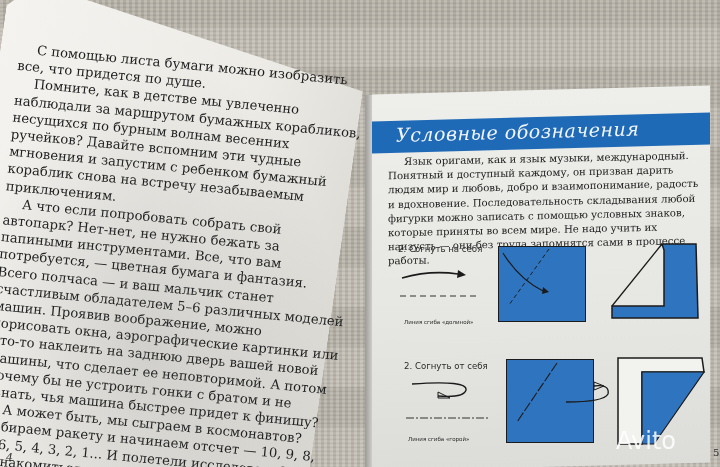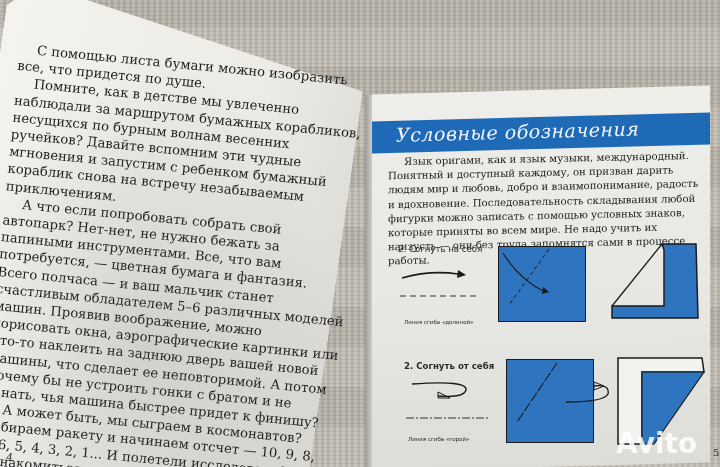--- a/index.html
+++ b/index.html
@@ -61,21 +61,21 @@
     }
     .intro p { margin:0; text-indent:16px; }
     .label-sans { font-family:"DejaVu Sans", sans-serif; color:#2a2a2a; position:absolute; }
     .fold-label { font-size:8.6px; }
     .line-caption { font-size:5.5px; }
     .sq {
       position:absolute; background:#2f74bf; border:1.5px solid #1b1b1b;
     }
     .avito {
       position:absolute; left:616px; top:427px;
-      font-family:"DejaVu Sans", sans-serif; font-weight:bold; font-size:28px;
+      font-family:"DejaVu Sans", sans-serif; font-weight:normal; font-size:24px;
       color:rgba(255,255,255,0.85);
       text-align:center;
     }
     .page-num-right { position:absolute; left:713px; top:447px; font-size:10px; color:#333; font-family:"DejaVu Serif", serif; }
   </style>
 </head>
 <body>
 
 <div class="knit"></div>
 
@@ -116,21 +116,21 @@
     <line x1="50" y1="2" x2="10" y2="58" stroke="#1b1b1b" stroke-width="1" stroke-dasharray="4,3"></line>
     <path d="M4 6 Q20 32 44 44" stroke="#1b1b1b" stroke-width="1.2" fill="none"></path>
     <polygon points="44,40 50,45 43,47" fill="#1b1b1b"></polygon>
   </svg>
 </div>
 <svg style="position:absolute; left:610px; top:242px;" width="92" height="80">
   <polygon points="52,2 86,2 88,76 2,76 2,64 54,64 54,8" fill="#2f74bf" stroke="#1b1b1b" stroke-width="1.5"></polygon>
   <line x1="52" y1="2" x2="2" y2="64" stroke="#1b1b1b" stroke-width="1.3"></line>
 </svg>
 
-<div class="label-sans fold-label" style="left:404px; top:361px;font-weight:bold;">2. Согнуть от себя</div>
+<div class="label-sans fold-label" style="left:404px; top:361px;">2. Согнуть от себя</div>
 <svg style="position:absolute; left:410px; top:378px;" width="64" height="24">
   <path d="M2 6 Q58 2 56 12 Q54 20 28 18" stroke="#1b1b1b" stroke-width="1.4" fill="none"></path>
   <polygon points="28,14 40,20 28,20" fill="none" stroke="#1b1b1b" stroke-width="1"></polygon>
 </svg>
 <svg style="position:absolute; left:406px; top:416px;" width="82" height="4">
   <line x1="0" y1="2" x2="82" y2="2" stroke="#333" stroke-width="1.2" stroke-dasharray="8,2,2,2"></line>
 </svg>
 <div class="label-sans line-caption" style="left:408px; top:436px;">Линия сгиба «горой»</div>
 
 <div class="sq" style="left:506px; top:359px; width:86px; height:82px;">

